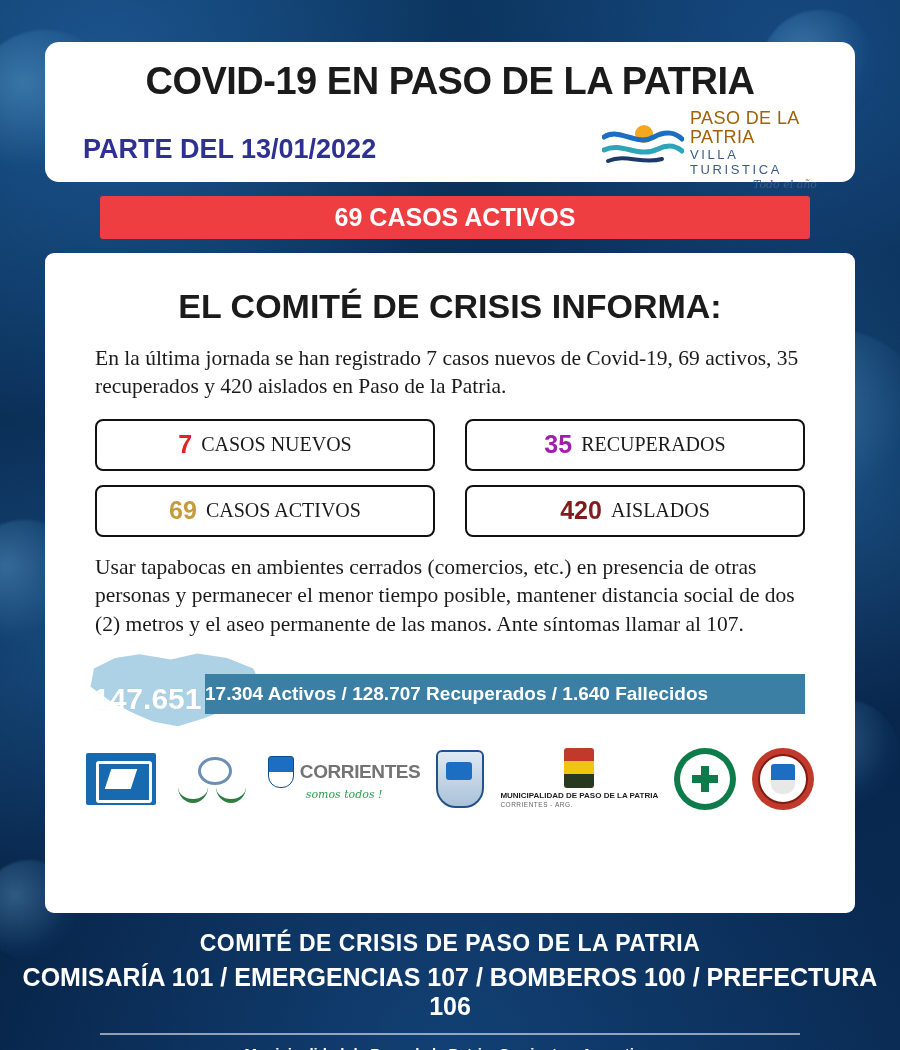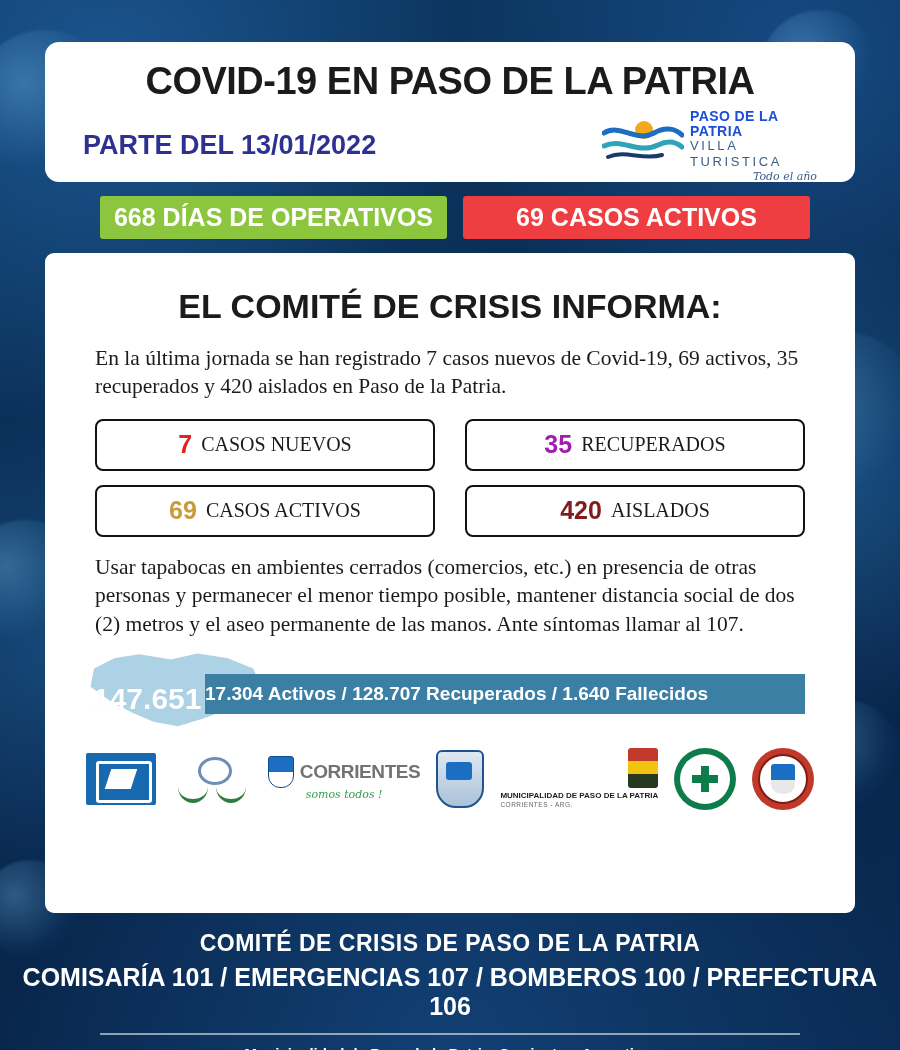--- a/index.html
+++ b/index.html
@@ -75,21 +75,21 @@
   }
   .logo {
     display: flex;
     flex-direction: column;
     align-items: flex-start;
     width: 215px;
   }
   .logo-row { display: flex; align-items: center; }
   .logo-mark { width: 82px; height: 44px; margin-right: 6px; position: relative; }
   .logo-text-main {
-    font-size: 14px; font-weight: bold; color: #1d4ed8; letter-spacing: 0.4px; line-height: 1.05;
+    font-size: 18px; font-weight: normal; color: #a16207; letter-spacing: 0.4px; line-height: 1.05;
   }
   .logo-text-sub {
     font-size: 13px; color: #3b5c86; letter-spacing: 2.6px; line-height: 1.2;
   }
   .logo-tag {
     font-size: 11px; color: #3b5c86; font-style: italic; text-align: right; width: 100%;
     font-family: "DejaVu Serif", serif;
   }
 
   
@@ -213,21 +213,21 @@
   .wreath-c { position: absolute; left: 26px; top: 6px; width: 28px; height: 22px; border: 3px solid #6c8fb5; border-radius: 50%; }
   .wreath-l, .wreath-r { position: absolute; top: 20px; width: 30px; height: 28px; border-bottom: 4px solid #2f7d41; border-radius: 0 0 50% 50%; }
   .wreath-l { left: 6px; } .wreath-r { right: 6px; }
   .p-corr { display: flex; flex-direction: column; align-items: center; }
   .corr-row { display: flex; align-items: center; gap: 6px; }
   .corr-shield { width: 24px; height: 30px; background: linear-gradient(#1b6ec2 50%, #ffffff 50%); border-radius: 3px 3px 12px 12px; border: 1px solid #0d4e8c; }
   .corr-name { font-size: 19px; font-weight: bold; color: #737373; letter-spacing: -0.4px; }
   .corr-sub { font-size: 11px; color: #2f9e4f; font-style: italic; font-family: "DejaVu Serif", serif; }
   .p-muni-shield { width: 44px; height: 54px; background: linear-gradient(#dfe8f2, #aac2da); border-radius: 6px 6px 20px 20px; border: 2px solid #22528c; position: relative; }
   .p-muni-shield:after { content:""; position:absolute; left:8px; top:10px; width:26px; height:18px; background:#1b6ec2; border-radius:3px; }
-  .p-muni2 { display: flex; align-items: flex-end; gap: 3px; }
+  .p-muni2 { display: flex; align-items: center; gap: 3px; }
   .muni-flag { width: 30px; height: 40px; background: linear-gradient(#c0392b 0 33%, #f1c40f 33% 66%, #27391f 66% 100%); border-radius: 3px; }
   .muni-text { font-size: 8px; font-weight: bold; color: #1b1b1b; line-height: 1.25; }
   .muni-text .small { font-size: 6.5px; font-weight: normal; color: #666; letter-spacing: 0.5px; }
   .p-hosp { width: 62px; height: 62px; border-radius: 50%; background: #0e7c4a; position: relative; display:flex; align-items:center; justify-content:center; }
   .p-hosp .ring { width: 50px; height: 50px; border-radius: 50%; background: #ffffff; display:flex; align-items:center; justify-content:center; }
   .p-hosp .cross { width: 26px; height: 26px; position: relative; }
   .p-hosp .cross:before, .p-hosp .cross:after { content:""; position:absolute; background:#0e7c4a; }
   .p-hosp .cross:before { left: 9px; top: 0; width: 8px; height: 26px; }
   .p-hosp .cross:after { left: 0; top: 9px; width: 26px; height: 8px; }
   .p-bomb { width: 62px; height: 62px; border-radius: 50%; background: #c0392b; position: relative; display:flex; align-items:center; justify-content:center; }
@@ -275,21 +275,20 @@
             <div class="logo-text-main">PASO DE LA PATRIA</div>
             <div class="logo-text-sub">VILLA TURISTICA</div>
           </div>
         </div>
         <div class="logo-tag">Todo el año</div>
       </div>
     </div>
   </div>
 
   <div class="badges">
-    <div class="badge badge-green">668 DÍAS DE OPERATIVOS</div>
     <div class="badge badge-red">69 CASOS ACTIVOS</div>
   </div>
 
   <div class="card card-main">
     <div class="comite-title">EL COMITÉ DE CRISIS INFORMA:</div>
 
     <div class="para">En la última jornada se han registrado 7 casos nuevos de Covid-19, 69 activos, 35 recuperados y 420 aislados en Paso de la Patria.</div>
 
     <div class="stats">
       <div class="stat">

